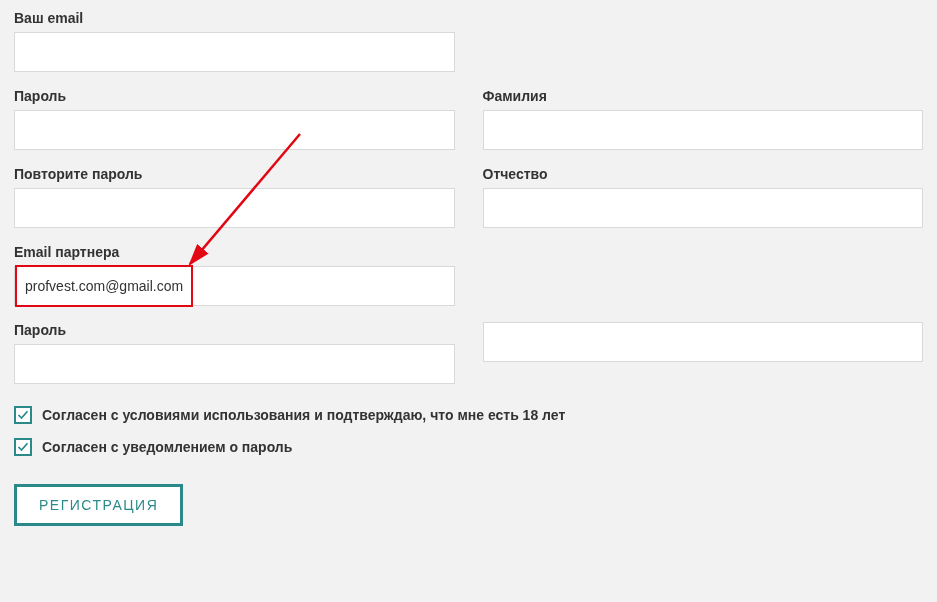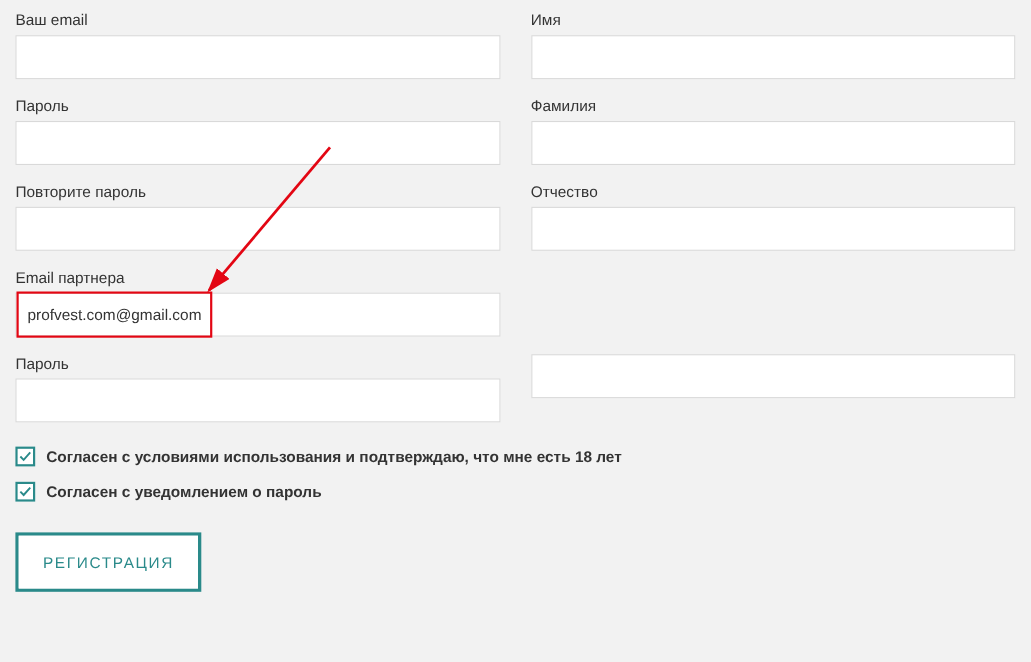--- a/index.html
+++ b/index.html
@@ -19,21 +19,21 @@
     column-gap: 28px;
     row-gap: 16px;
   }
   .form-group { display: flex; flex-direction: column; }
   .form-group.right { grid-column: 2; }
   .form-group.left  { grid-column: 1; }
   .form-group label {
     font-size: 14px;
     color: #333;
     margin-bottom: 6px;
-    font-weight: 400;
+    font-weight: 700;
   }
   .form-group input[type="text"],
   .form-group input[type="password"],
   .form-group input[type="email"] {
     width: 100%;
     height: 40px;
     border: 1px solid #d9d9d9;
     background: #fff;
     padding: 0 10px;
     font-size: 14px;
@@ -62,21 +62,21 @@
     align-items: center;
     justify-content: center;
     flex-shrink: 0;
   }
   .check-box svg { width: 12px; height: 12px; }
   .check-label { font-size: 14px; color: #333; }
   .submit-wrap { margin-top: 14px; display:inline-block; border:3px solid #2a8a8a; padding:0; }
   .submit-btn {
     background:#fff;
     border:none;
-    height:48px;
+    height:36px;
     padding:0 22px;
     font-size:14px;
     letter-spacing:1.5px;
     color:#2a8a8a;
     cursor:pointer;
   }
   .arrow-svg {
     position: absolute;
     pointer-events: none;
     overflow: visible;
@@ -87,24 +87,20 @@
 
 
 
 <div class="form-grid">
 
   <div class="form-group left">
     <label>Ваш email</label>
     <input type="email" value="" style="">
   </div>
 
-  <div class="form-group right">
-    <label>Имя</label>
-    <input type="text" value="" style="">
-  </div>
 
   <div class="form-group left">
     <label>Пароль</label>
     <input type="password" value="" style="">
   </div>
 
   <div class="form-group right">
     <label>Фамилия</label>
     <input type="text" value="" style="">
   </div>

